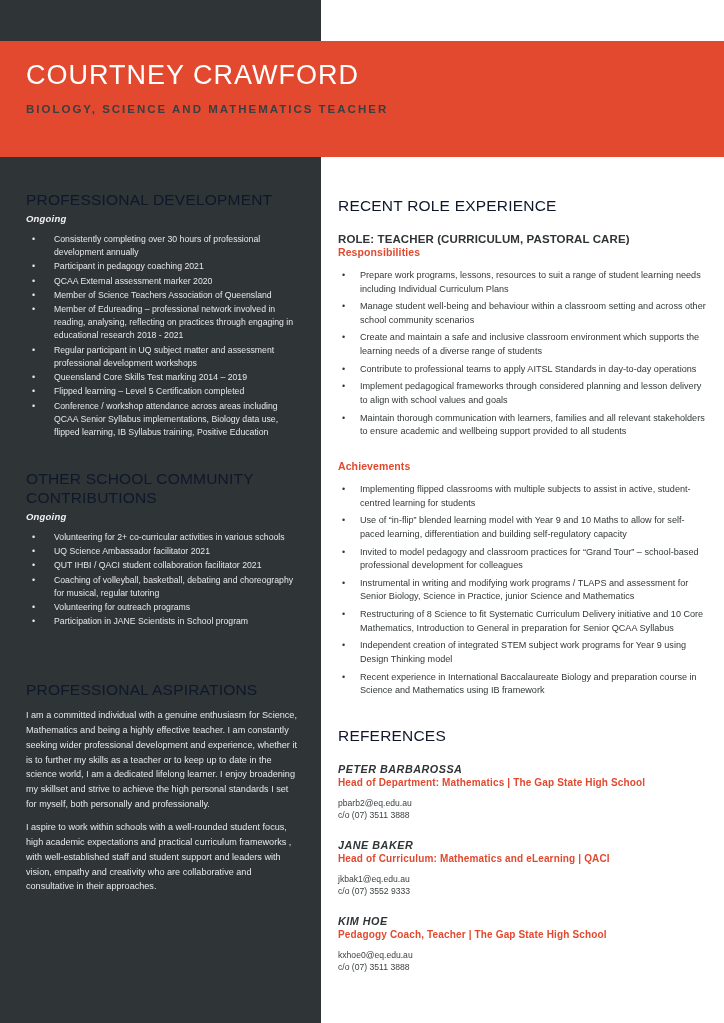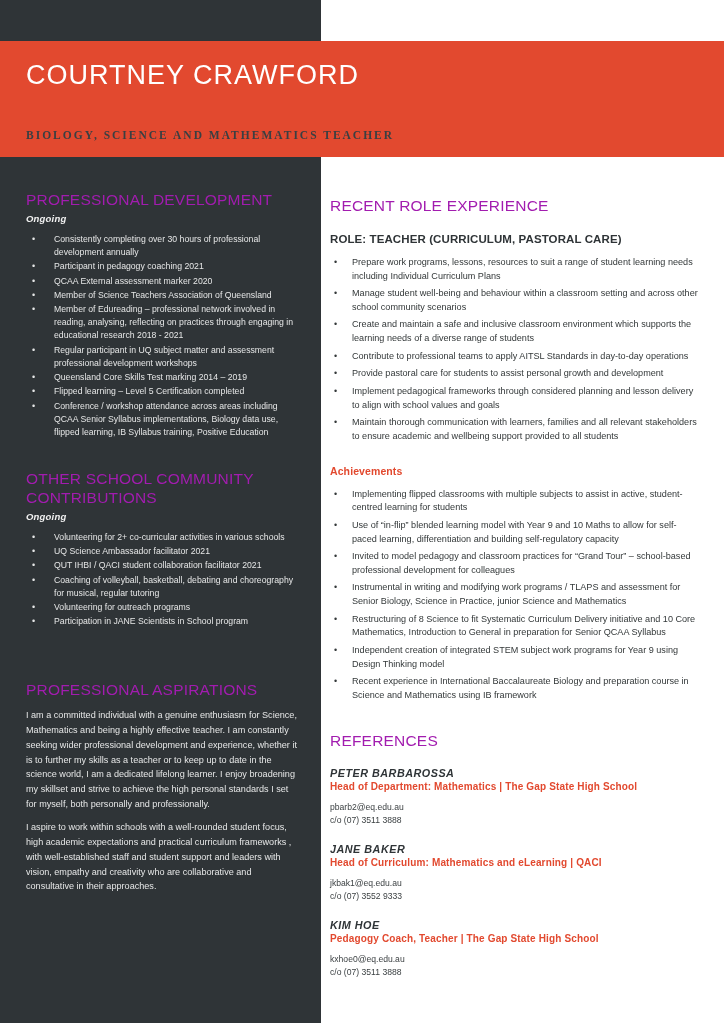--- a/index.html
+++ b/index.html
@@ -29,44 +29,43 @@
   }
   .name{
     position:absolute; left:26px; top:19px;
     color:#ffffff;
     font-size:27px;
     font-weight:400;
     letter-spacing:1.0px;
     white-space:nowrap;
   }
   .subtitle{
-    position:absolute; left:26px; top:88px;
+    position:absolute; left:26px; top:62px;
     color:#3a3f42;
     font-size:11.5px;
     font-weight:700;
     letter-spacing:2.0px;
     white-space:nowrap;
-    font-family:Liberation Serif, serif;
   }
 
   
   .left-col{
     position:absolute; left:0; top:157px; width:321px; height:866px;
     padding:0 22px 0 26px;
     color:#e9eaea;
   }
   .right-col{
-    position:absolute; left:313px; top:157px; width:403px; height:866px;
+    position:absolute; left:321px; top:157px; width:403px; height:866px;
     padding:0 18px 0 17px;
     color:#2f3437;
   }
 
   
   .sec-head{
-    color:#a21caf;
+    color:#0f172a;
     font-size:15.5px;
     font-weight:400;
     letter-spacing:0.2px;
     line-height:1.22;
   }
   .sec-head.right{ font-size:15.5px; }
 
   .ongoing{
     font-size:9.5px;
     font-weight:700;
@@ -215,26 +214,26 @@
       <p class="aspire-p">I aspire to work within schools with a well-rounded student focus, high academic expectations and practical curriculum frameworks , with well-established staff and student support and leaders with vision, empathy and creativity who are collaborative and consultative in their approaches.</p>
     </div>
 
   </div>
 
   <div class="right-col">
 
     <div class="right-first">
       <div class="sec-head right">RECENT ROLE EXPERIENCE</div>
       <div class="role-line">ROLE: TEACHER (CURRICULUM, PASTORAL CARE)</div>
+      <div class="sub-head">Responsibilities</div>
       <ul class="bl">
         <li>Prepare work programs, lessons, resources to suit a range of student learning needs including Individual Curriculum Plans</li>
         <li>Manage student well-being and behaviour within a classroom setting and across other school community scenarios</li>
         <li>Create and maintain a safe and inclusive classroom environment which supports the learning needs of a diverse range of students</li>
         <li>Contribute to professional teams to apply AITSL Standards in day-to-day operations</li>
-        <li>Provide pastoral care for students to assist personal growth and development</li>
         <li>Implement pedagogical frameworks through considered planning and lesson delivery to align with school values and goals</li>
         <li>Maintain thorough communication with learners, families and all relevant stakeholders to ensure academic and wellbeing support provided to all students</li>
       </ul>
 
       <div class="sub-head ach-gap">Achievements</div>
       <ul class="bl">
         <li>Implementing flipped classrooms with multiple subjects to assist in active, student-centred learning for students</li>
         <li>Use of “in-flip” blended learning model with Year 9 and 10 Maths to allow for self-paced learning, differentiation and building self-regulatory capacity</li>
         <li>Invited to model pedagogy and classroom practices for “Grand Tour” – school-based professional development for colleagues</li>
         <li>Instrumental in writing and modifying work programs / TLAPS and assessment for Senior Biology, Science in Practice, junior Science and Mathematics</li>

